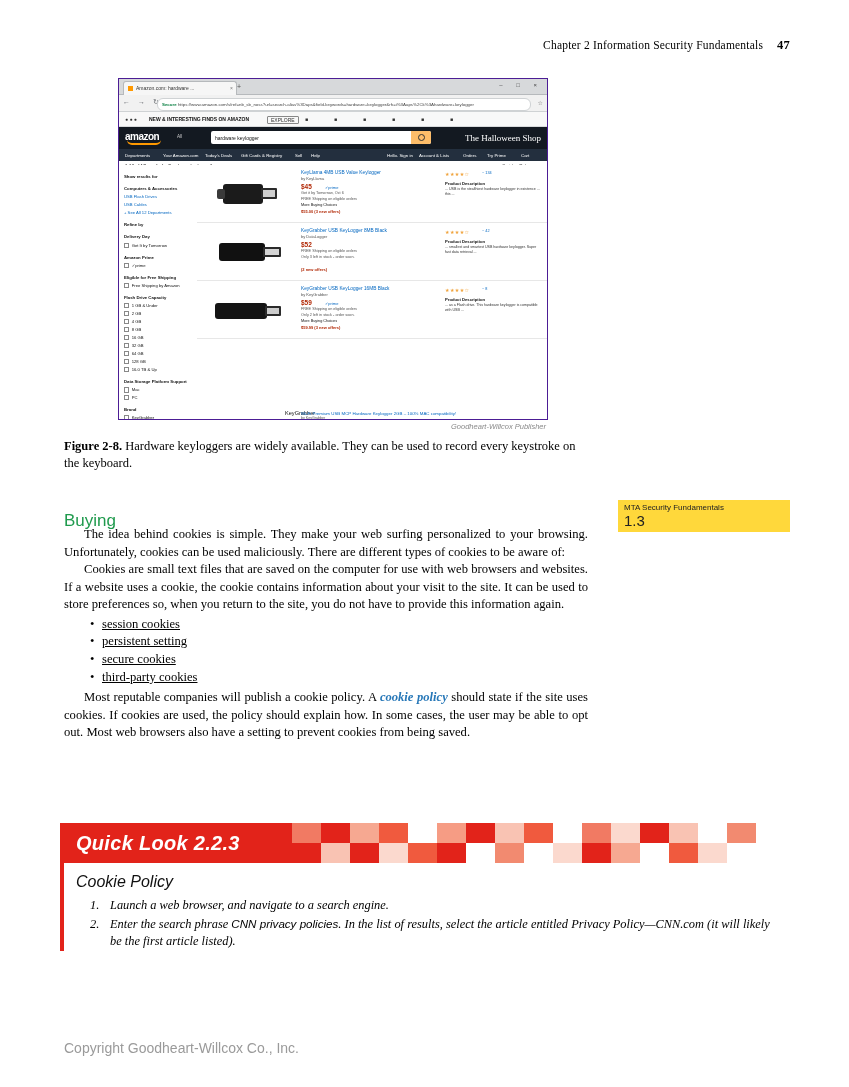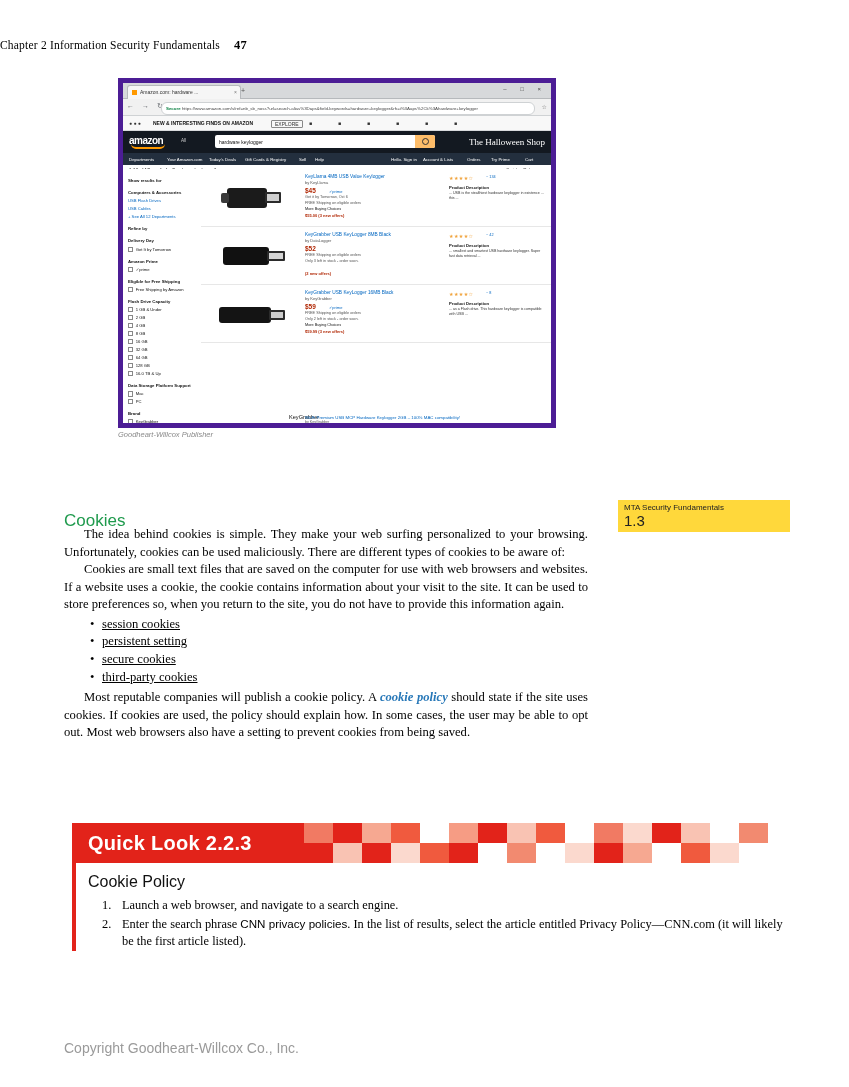--- a/index.html
+++ b/index.html
@@ -9,33 +9,33 @@
     font-family:"Liberation Serif", serif;
     color:#000;
     position:relative;
     overflow:hidden;
   }
   .page{position:relative;width:849px;height:1087px;}
 
   
   .runhead{
     position:absolute; top:38px; left:0; width:790px;
-    text-align:left;
+    text-align:right;
     font-family:"Liberation Serif", serif;
     font-size:11.5px;
     letter-spacing:.2px;
   }
   .runhead .chap{margin-right:14px;}
   .runhead .pageno{font-weight:bold;font-size:12.5px;}
 
   
   .figure-wrap{position:absolute;left:118px;top:78px;width:428px;}
   .browser{
     width:428px;height:340px;
-    border:5px solid #4c1d95;
+    border:1px solid #4c1d95;
     background:#8b5cf6;
     position:relative;
     overflow:hidden;
     font-family:"Liberation Sans", sans-serif;
   }
   
   .bchrome{height:15px;background:#d7d9db;border-bottom:1px solid #b6b9bc;position:relative;}
   .btab{
     position:absolute;left:4px;top:2px;height:13px;width:108px;
     background:#f6f6f6;border:1px solid #b6b9bc;border-bottom:none;
@@ -105,21 +105,21 @@
   .prod .moreb{position:absolute;left:104px;top:44px;font-size:4px;color:#b12704;font-weight:bold;}
   .prod .stars{position:absolute;left:248px;top:6px;font-size:5px;color:#f0a33c;letter-spacing:.4px;}
   .prod .cnt{position:absolute;left:285px;top:6px;font-size:3.8px;color:#0066c0;}
   .prod .pdh{position:absolute;left:248px;top:16px;font-size:4.2px;font-weight:bold;color:#111;}
   .prod .pdt{position:absolute;left:248px;top:22px;right:4px;font-size:3.6px;color:#333;line-height:1.5;}
   .kg-label{position:absolute;left:88px;bottom:3px;font-size:5.6px;color:#111;}
   .lastrow{position:absolute;left:0;right:0;bottom:0;height:10px;font-size:4.4px;color:#0066c0;padding:2px 0 0 104px;box-sizing:border-box;}
   .lastrow .sub{display:block;font-size:3.6px;color:#555;}
 
   .credit{
-    text-align:left;width:428px;margin-top:2px;
+    text-align:right;width:428px;margin-top:2px;
     font-family:"Liberation Sans", sans-serif;
     font-size:7.5px;color:#8a8a8a;font-style:italic;
   }
 
   .figcap{
     position:absolute;left:64px;top:438px;width:524px;
     font-size:12.5px;line-height:1.35;
   }
   .figcap b{font-weight:bold;}
 
@@ -142,21 +142,21 @@
   
   .mta{
     position:absolute;left:618px;top:500px;width:172px;height:32px;
     background:#ffd83b;
     font-family:"Liberation Sans", sans-serif;
   }
   .mta .t1{position:absolute;left:6px;top:3px;font-size:8px;color:#222;}
   .mta .t2{position:absolute;left:6px;top:12px;font-size:15px;color:#222;}
 
   
-  .ql-wrap{position:absolute;left:72px;top:823px;width:724px;}
+  .ql-wrap{position:absolute;left:60px;top:823px;width:724px;font-style:italic;}
   .ql-bar{position:relative;height:40px;}
   .ql-title{
     position:absolute;left:0;top:0;width:232px;height:40px;background:#e2231a;
     color:#fff;font-family:"Liberation Sans", sans-serif;font-weight:bold;
     font-size:20px;line-height:40px;padding-left:16px;box-sizing:border-box;
     letter-spacing:.3px;
   }
   .ql-squares{position:absolute;left:232px;top:0;height:40px;right:0;}
   .sq{position:absolute;width:29px;height:20px;}
   .ql-left-rule{position:absolute;left:0;top:40px;width:4px;bottom:0;background:#e2231a;}
@@ -358,22 +358,26 @@
           <div class="lastrow">
             <span>Wi-Fi Premium USB MCP Hardware Keylogger 2GB – 100% MAC compatibility!</span>
             <span class="sub">by KeyGrabber</span>
           </div>
         </div>
       </div>
     </div>
     <div class="credit">Goodheart-Willcox Publisher</div>
   </div>
 
-
-  <h2 class="h2">Cookies</h2>
+  <div class="figcap">
+    <b>Figure 2-8.</b>
+    <span>Hardware keyloggers are widely available. They can be used to record every keystroke on the keyboard.</span>
+  </div>
+
+  <h2 class="h2">Buying</h2>
 
   <div class="mta">
     <div class="t1">MTA Security Fundamentals</div>
     <div class="t2">1.3</div>
   </div>
 
   <div class="body-col">
     <p>The idea behind cookies is simple. They make your web surfing personalized to your browsing. Unfortunately, cookies can be used maliciously. There are different types of cookies to be aware of:</p>
     <p>Cookies are small text files that are saved on the computer for use with web browsers and websites. If a website uses a cookie, the cookie contains information about your visit to the site. It can be used to store preferences so, when you return to the site, you do not have to provide this information again.</p>
     <ul class="bullets">

